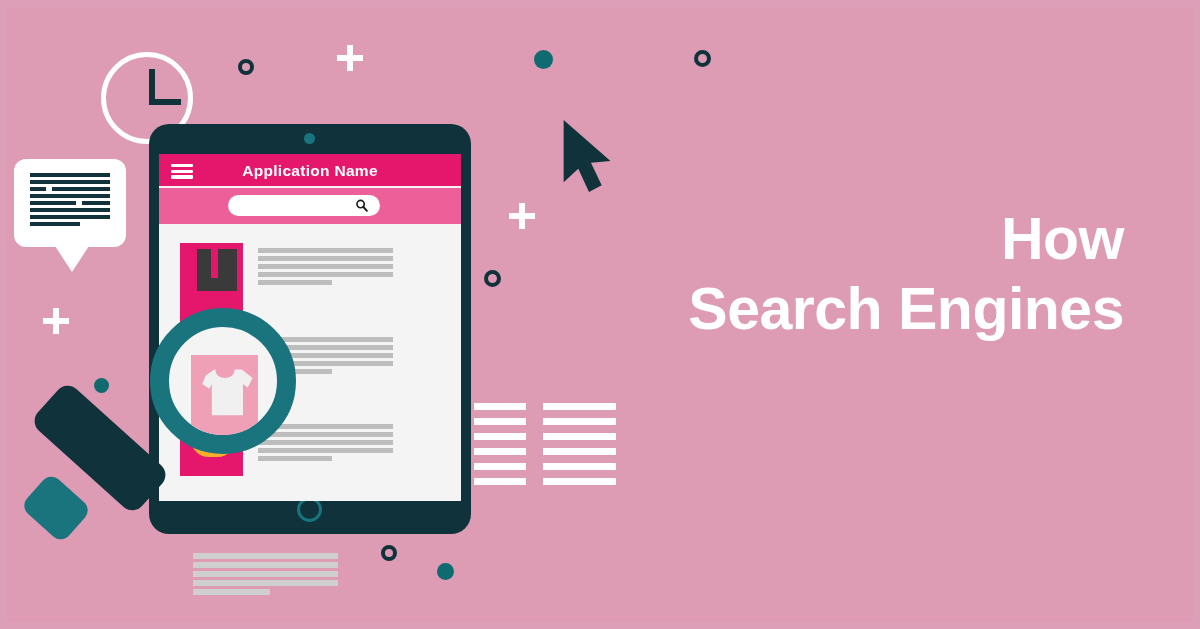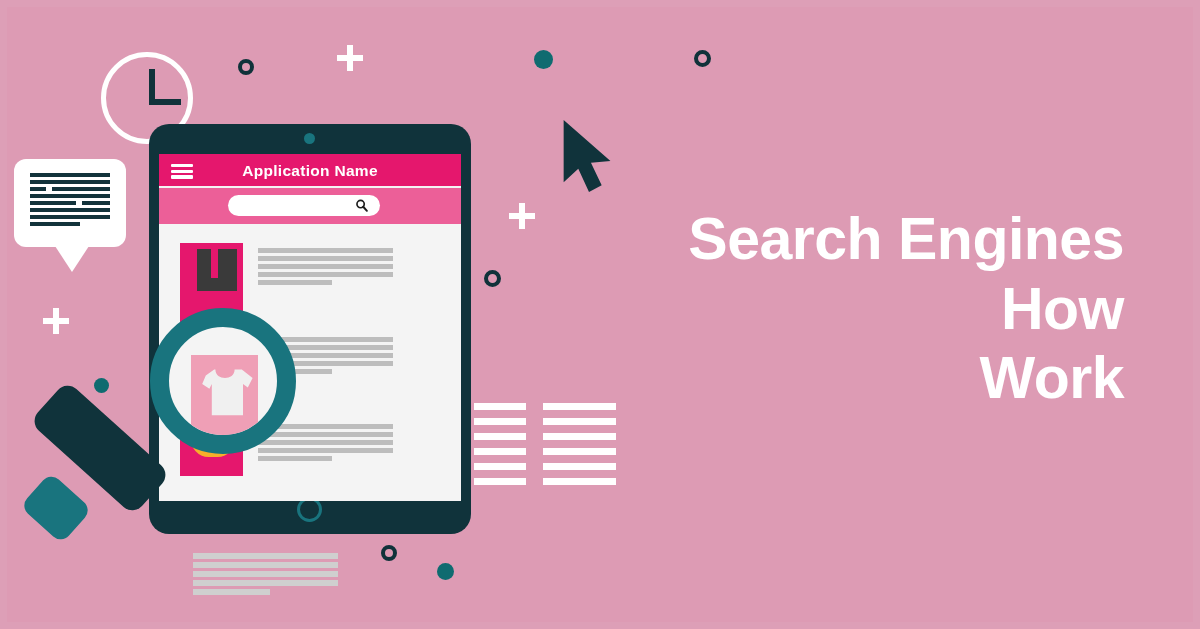--- a/index.html
+++ b/index.html
@@ -389,18 +389,17 @@
                C66 16 58 20 50 20 C42 20 34 16 34 6 Z" fill="#f0f0f0"></path>
     </svg>
   </div>
 
 
   <svg class="cursor" viewBox="0 0 60 80" style="left:556px;top:118px;width:66px;height:78px;">
     <path d="M4 2 L4 66 L19 52 L30 76 L43 69 L32 46 L52 44 Z" fill="#10333b"></path>
   </svg>
 
   <div class="headline">
+    <div>How</div>
     <div>Search Engines</div>
-    <div>How</div>
-    <div>Work</div>
   </div>
 
 </div>
 
 </body></html>

